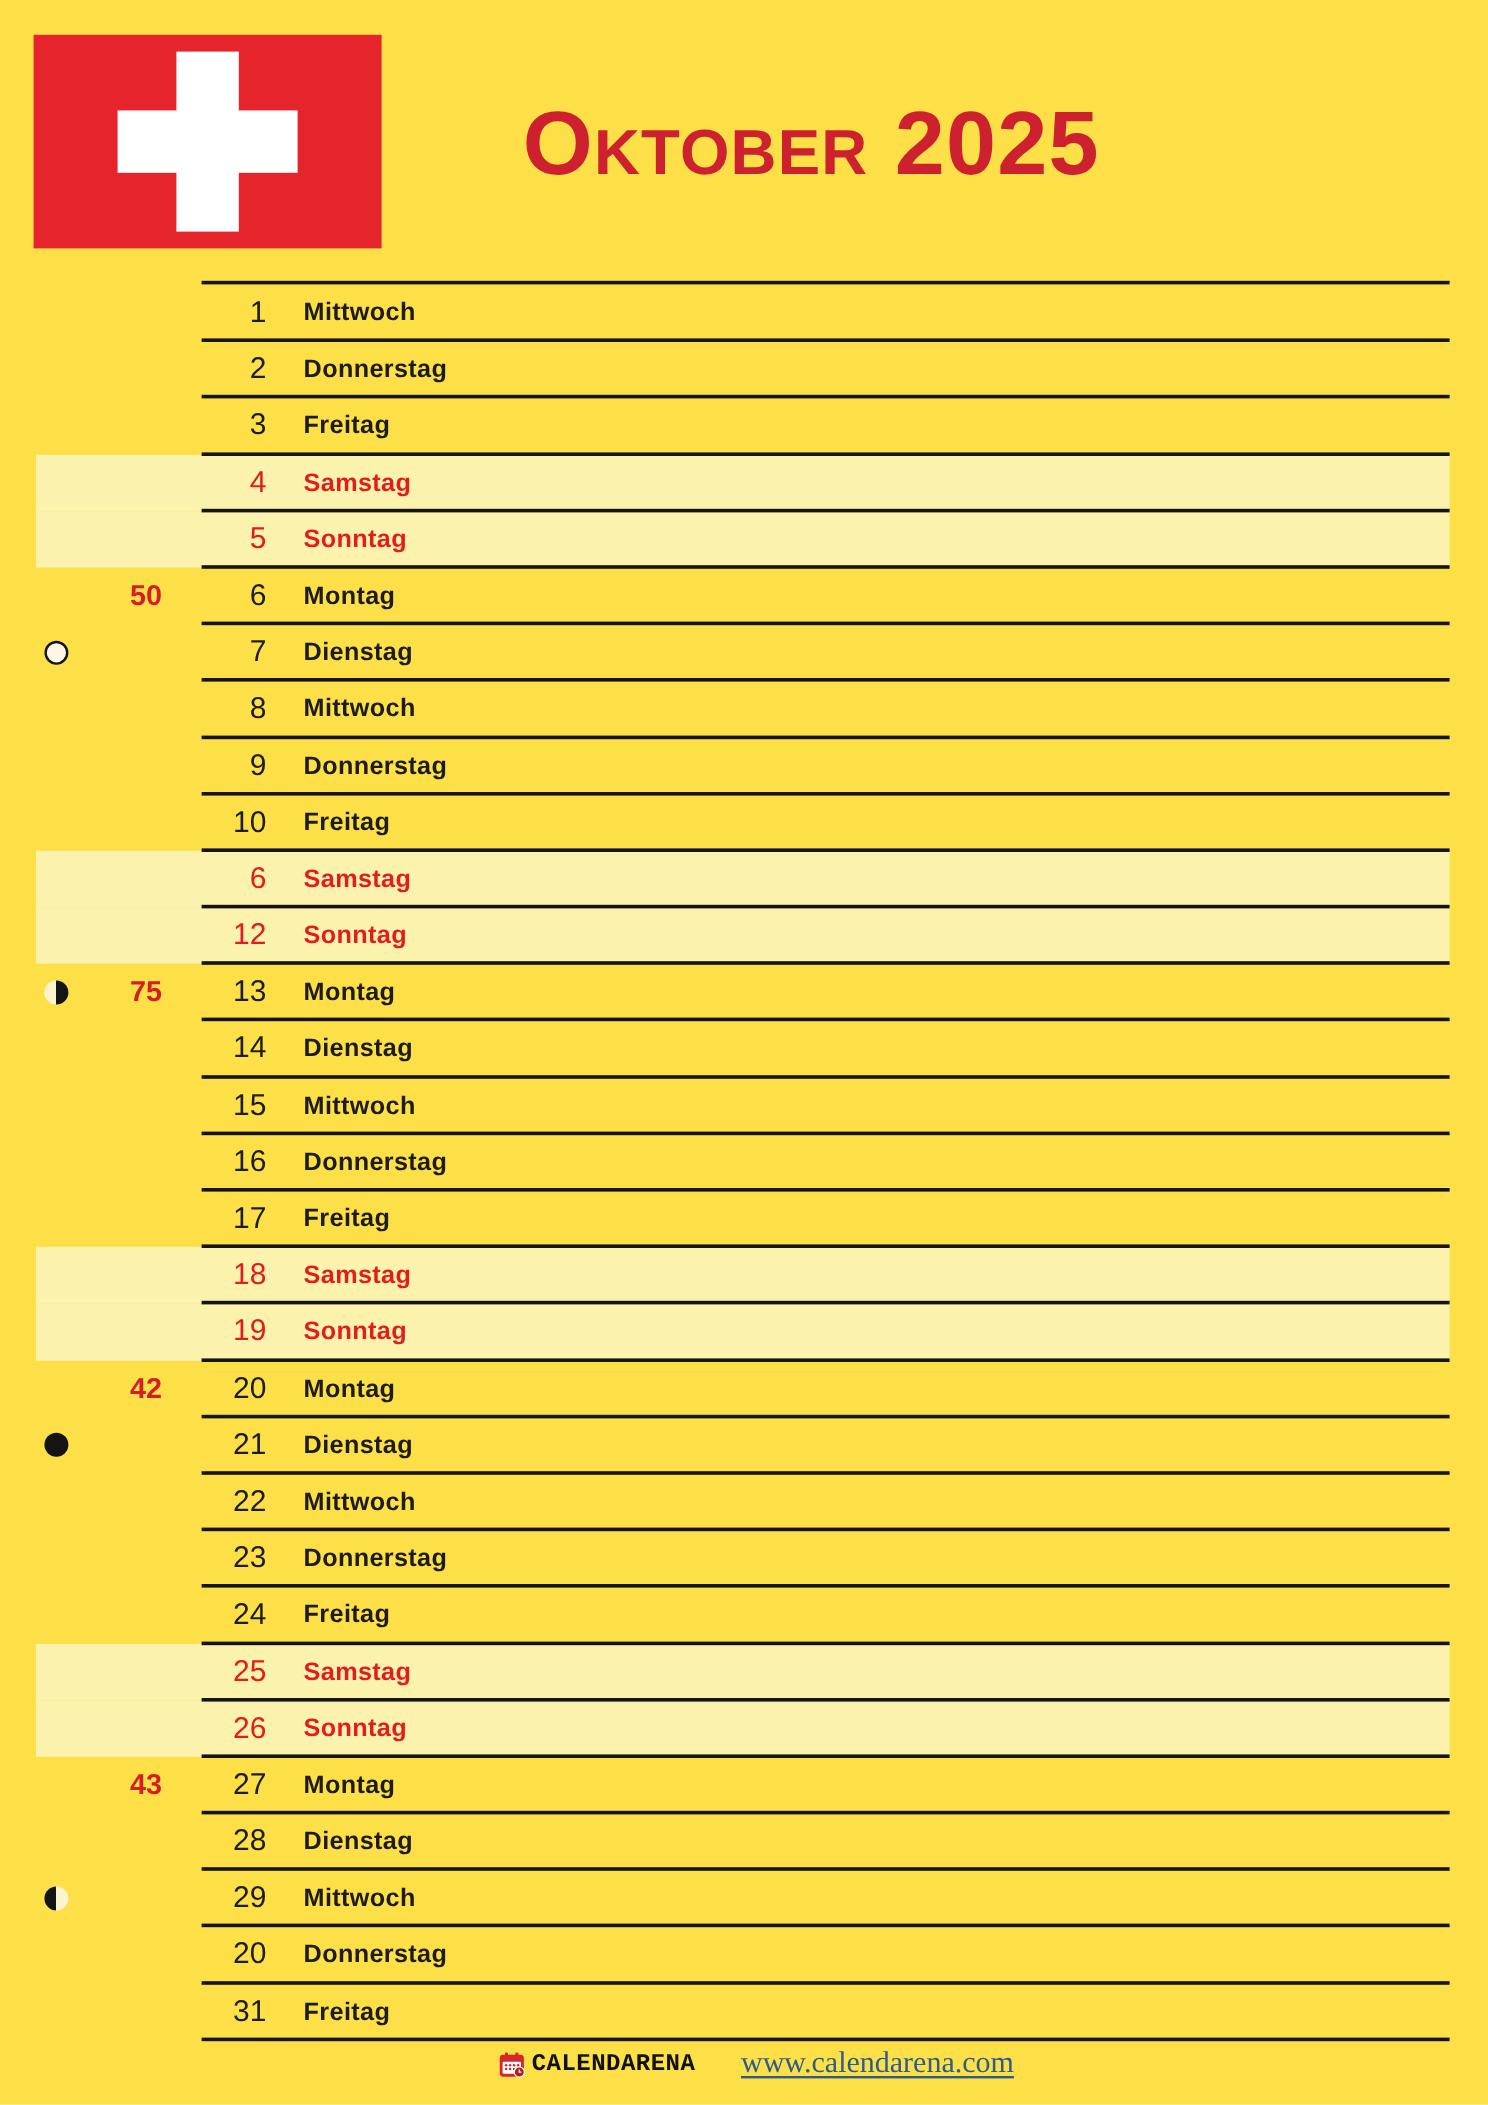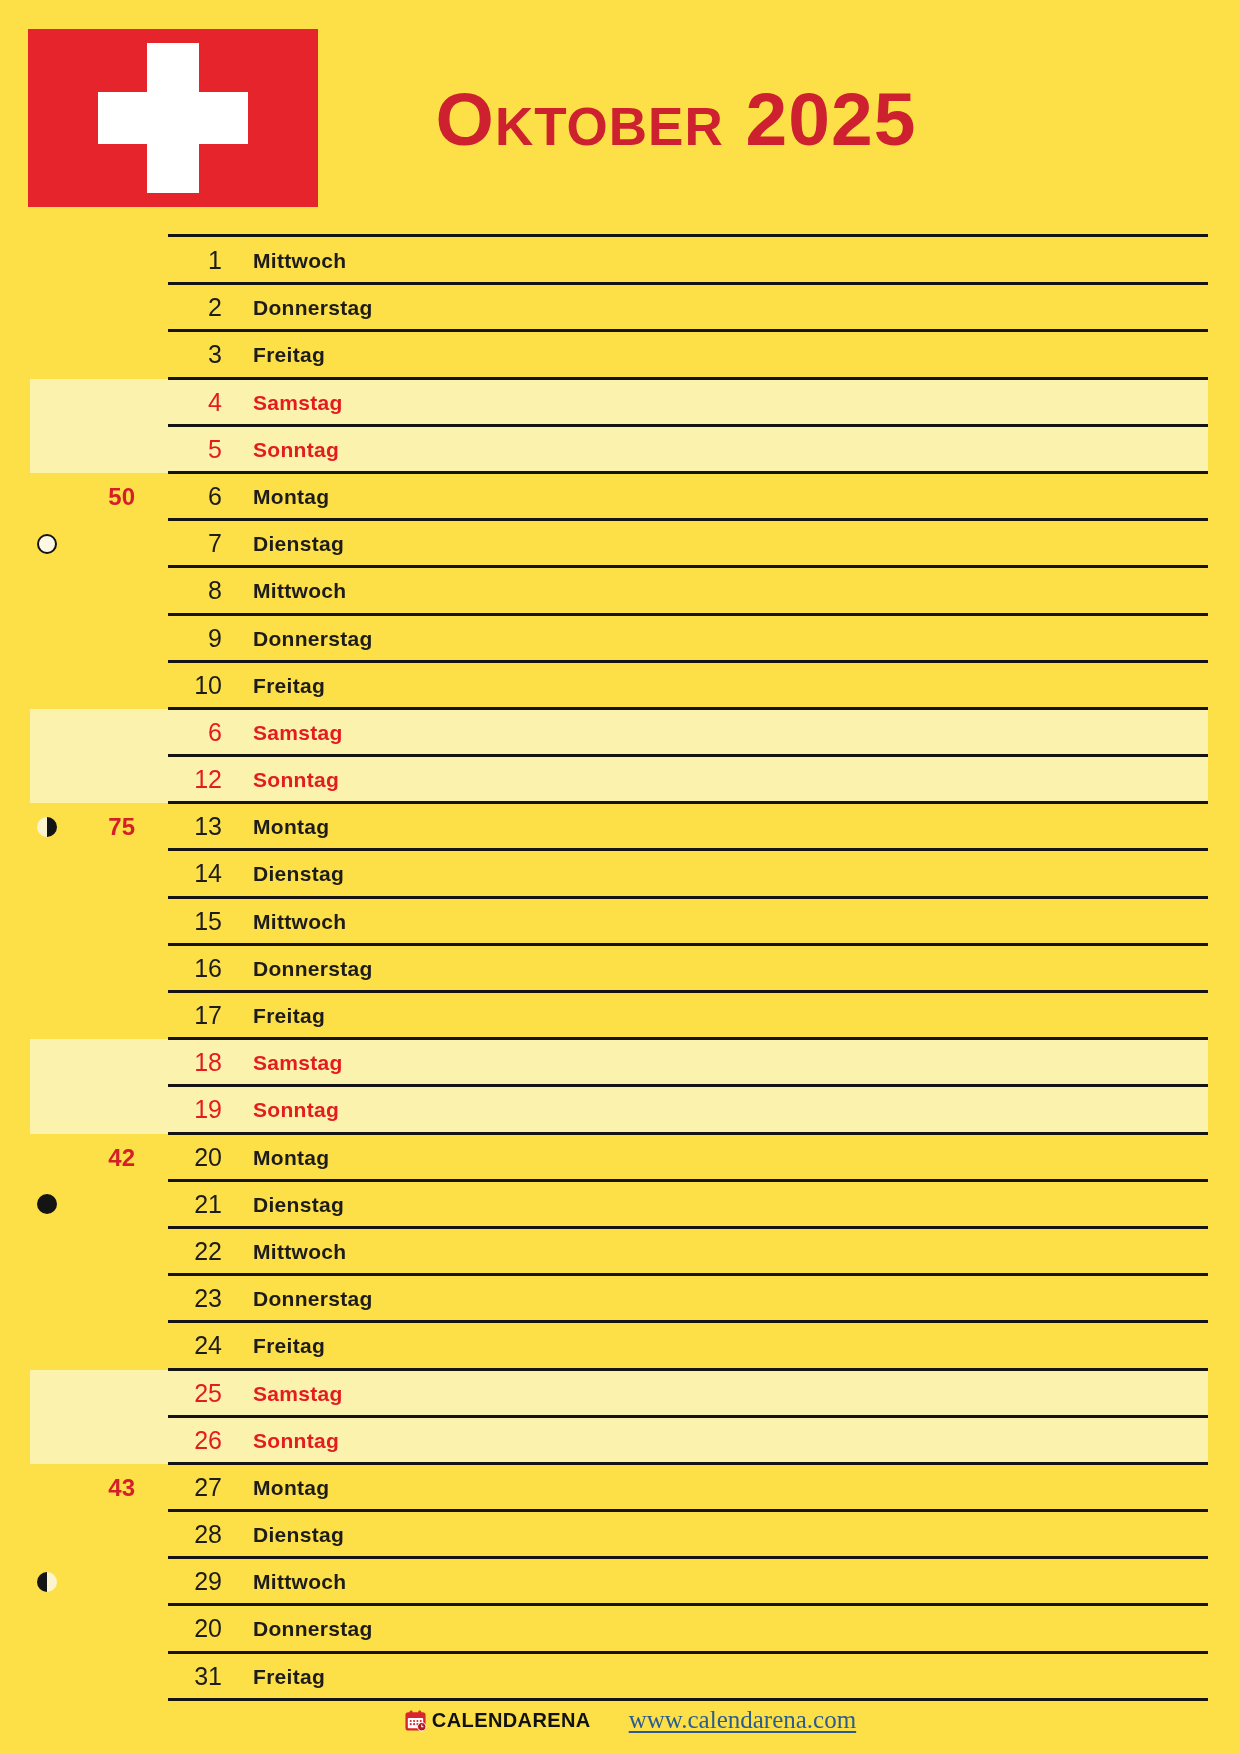--- a/index.html
+++ b/index.html
@@ -36,21 +36,21 @@
   .moon{position:absolute;left:37px;top:13.6px;width:20px;height:20px;border-radius:50%;z-index:3;box-sizing:border-box;}
   .moon.full-moon{background:#fdf8e3;border:2.5px solid #141414;}
   .moon.new-moon{background:#141414;}
   .moon.last-quarter{background:linear-gradient(to right,#fcf4cf 0 50%,#141414 50% 100%);}
   .moon.first-quarter{background:linear-gradient(to right,#141414 0 50%,#fcf4cf 50% 100%);}
 
   
   .footer{position:absolute;left:0;top:1700px;width:1240px;height:40px;
           display:flex;justify-content:center;align-items:center;gap:38px;padding-left:20px;box-sizing:border-box;}
   .brand{display:flex;align-items:center;gap:5px;}
-  .brand-text{font-size:20px;font-weight:800;color:#111;letter-spacing:0.4px;}
+  .brand-text{font-size:20px;font-weight:800;color:#111;letter-spacing:0.4px;font-family:Liberation Mono, monospace;}
   .site-link{font-family:"Liberation Serif",serif;font-size:25px;color:#2b5c8e;
              text-decoration:underline;text-underline-offset:3px;}
 </style>
 </head>
 <body>
 
 <div id="page">
 
   <div class="flag">
     <div class="cross-v"></div>

